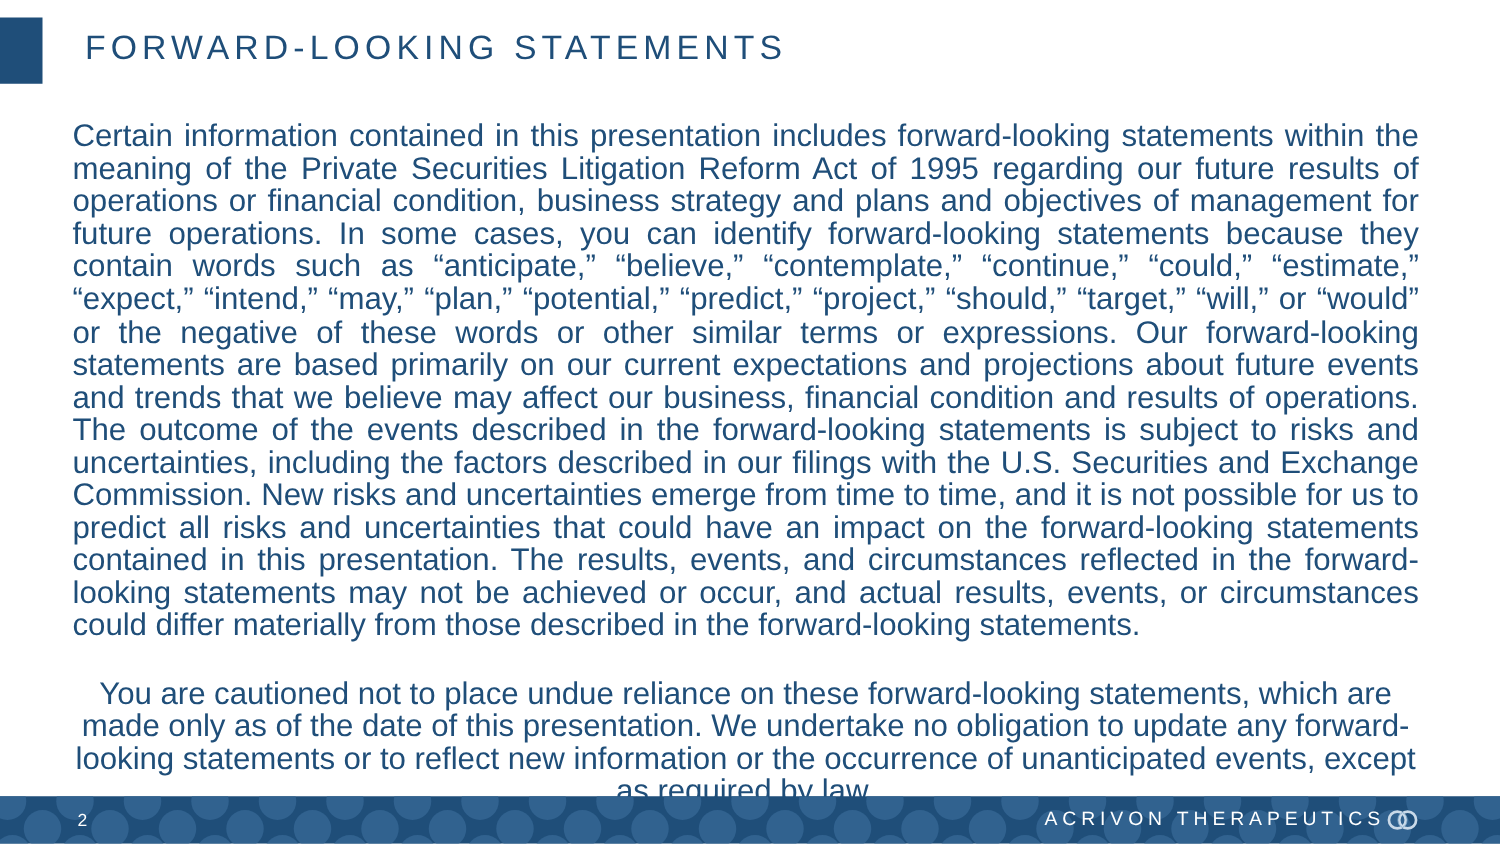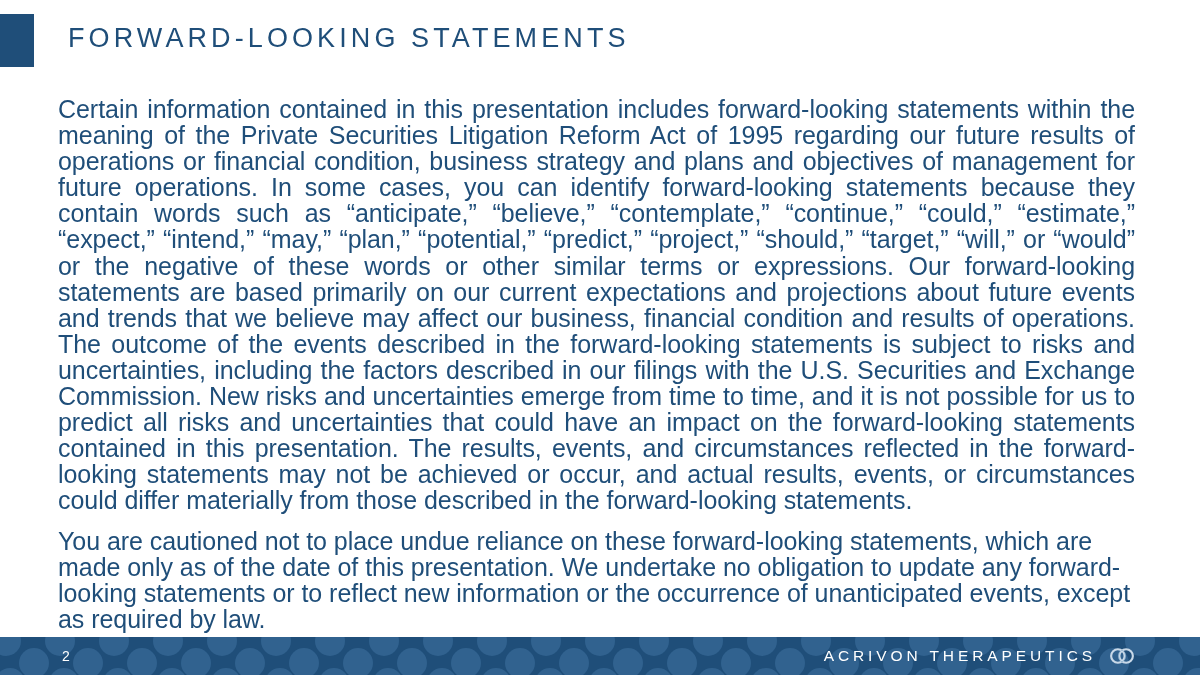--- a/index.html
+++ b/index.html
@@ -53,22 +53,22 @@
     color: #1F4E79;
     font-size: 25px;
     line-height: 26.1px;
     text-align: justify;
     text-justify: inter-word;
     margin: 0;
     font-weight: 400;
     letter-spacing: -0.05px;
   }
   .para.second {
-    margin-top: 14px;
-    text-align: left;
+    margin-top: 28px;
+    text-align: center;
   }
 
   
   .footer {
     position: absolute;
     left: 0;
     bottom: 0;
     width: 1200px;
     height: 38px;
     background: #1F4E79;
@@ -91,21 +91,20 @@
     letter-spacing: 0.4px;
   }
   .brand {
     position: absolute;
     right: 64px;
     top: 0;
     height: 38px;
     line-height: 38px;
     display: flex;
     align-items: center;
-    gap: 12px;
   }
   .brand-name {
     color: #ffffff;
     font-size: 15.5px;
     letter-spacing: 3.9px;
     white-space: nowrap;
   }
   .brand-logo {
     display: block;
     width: 28px;

